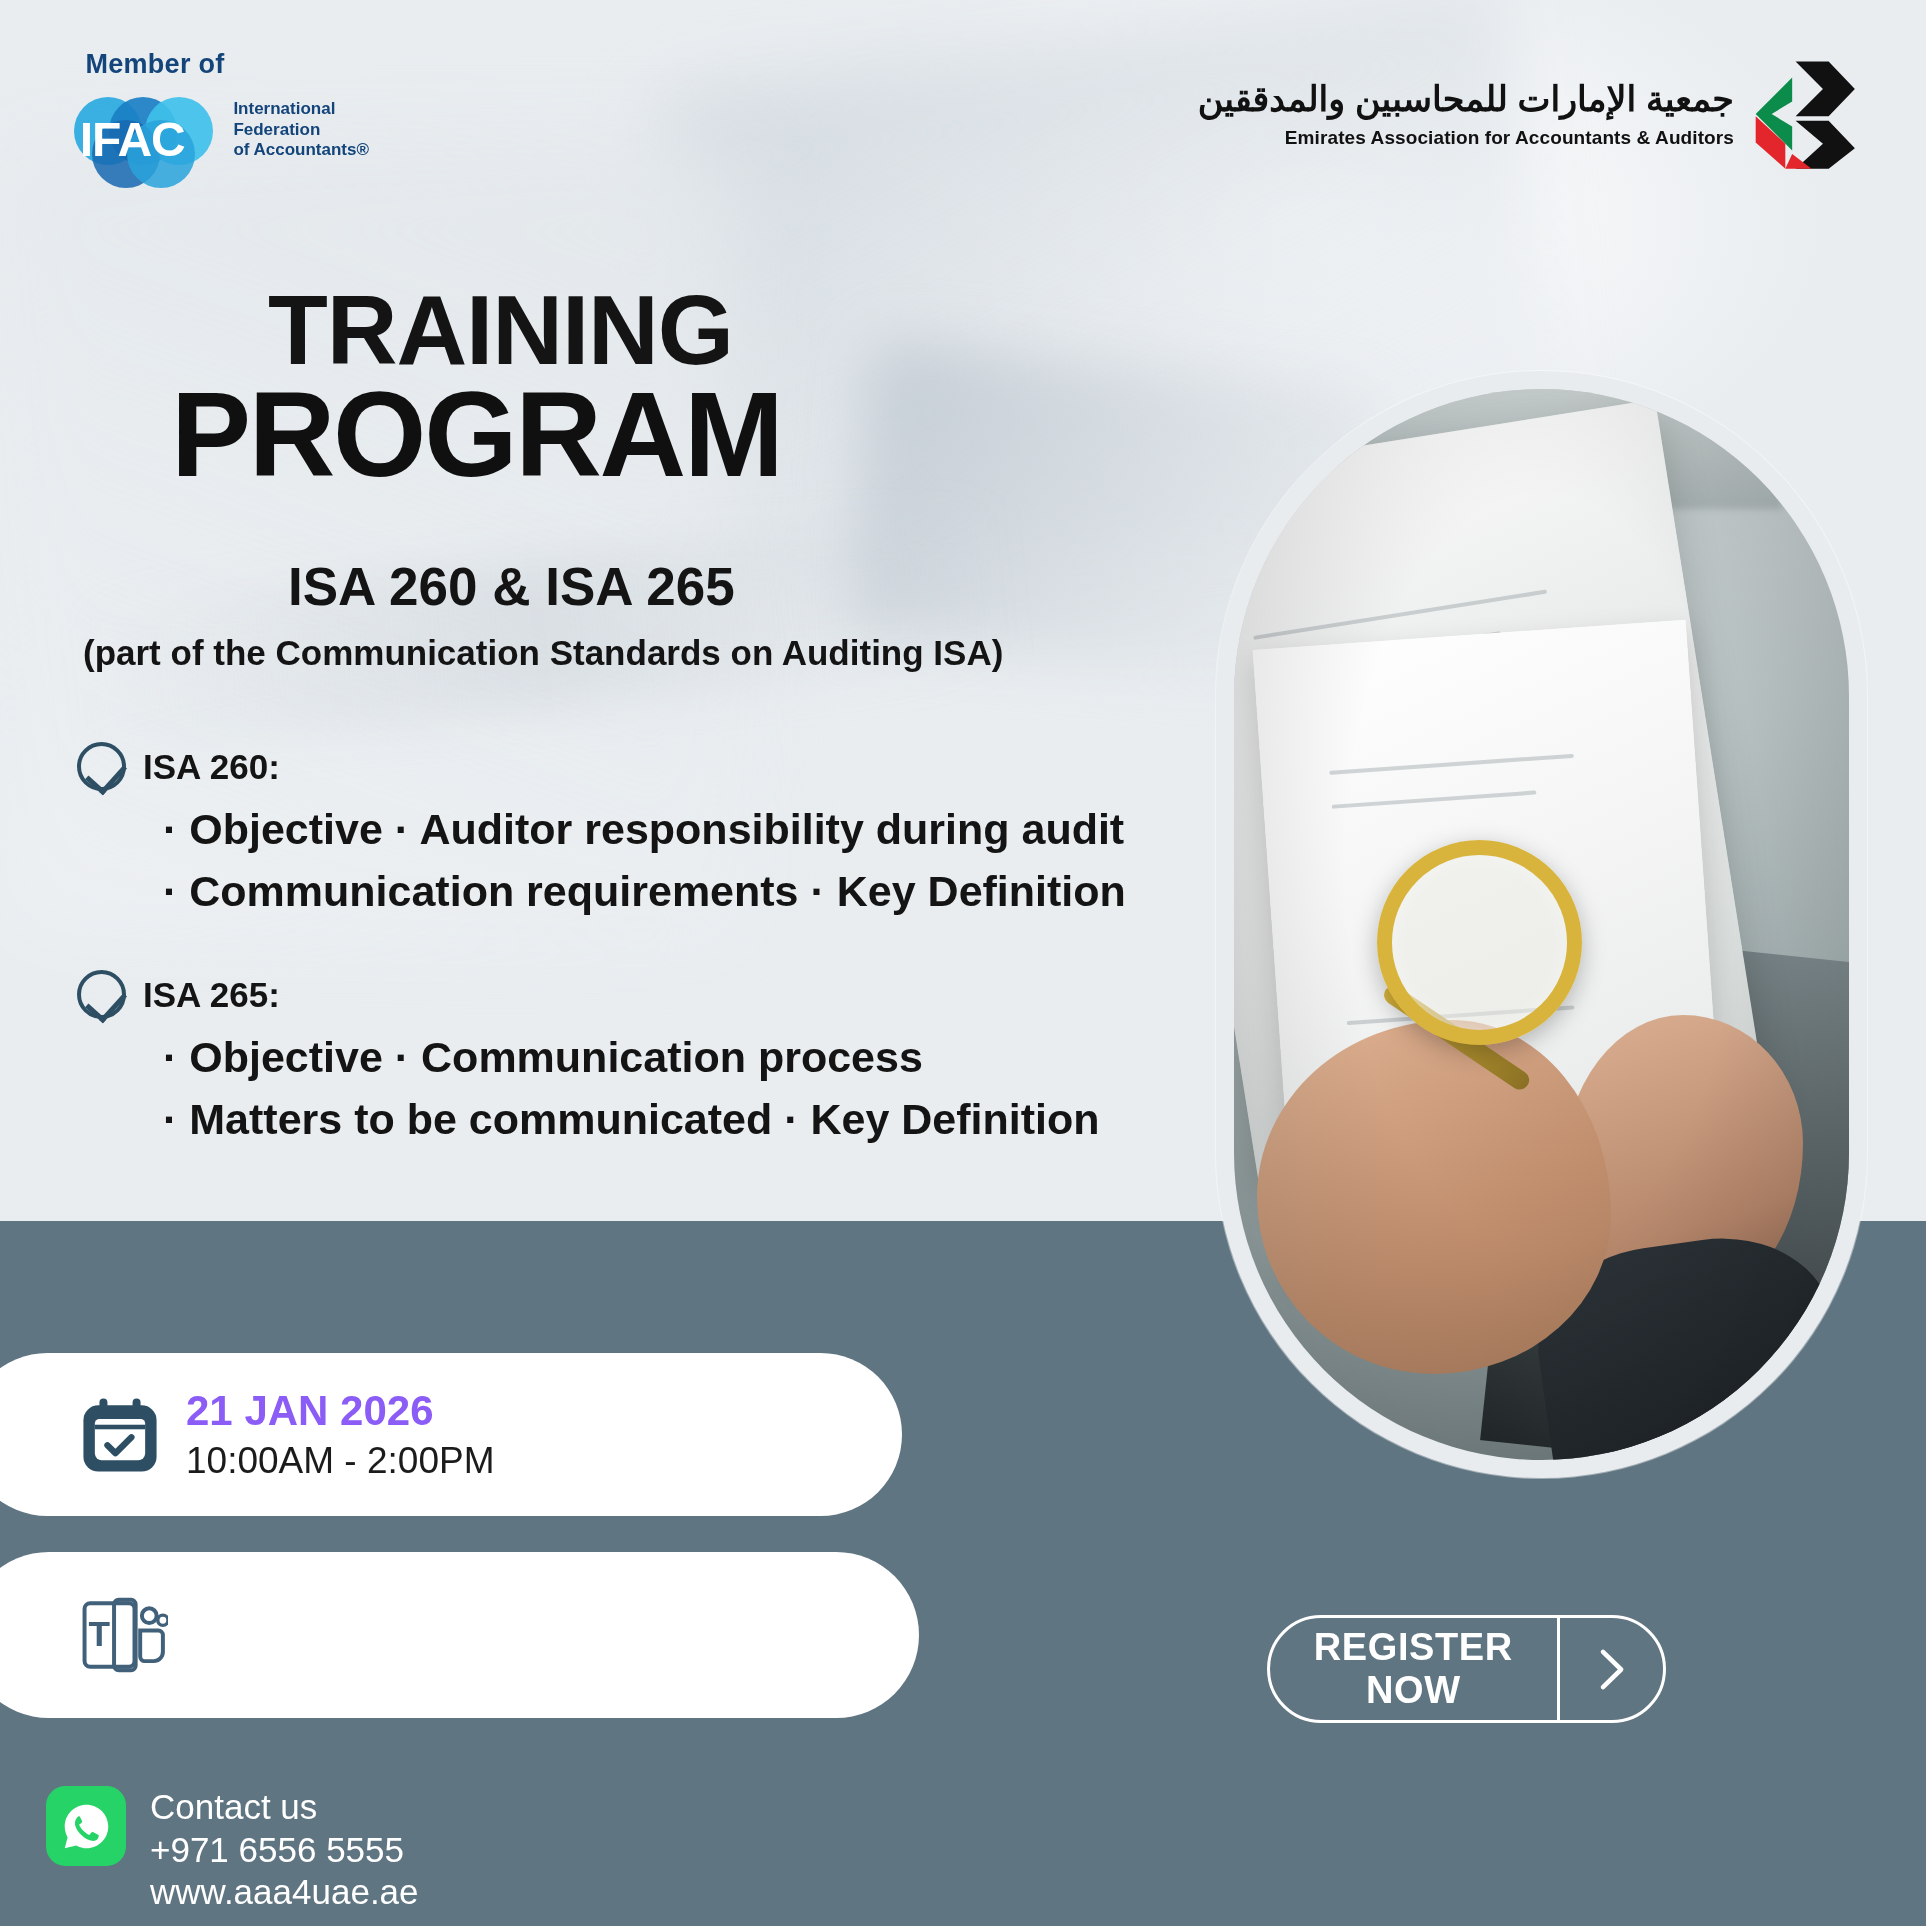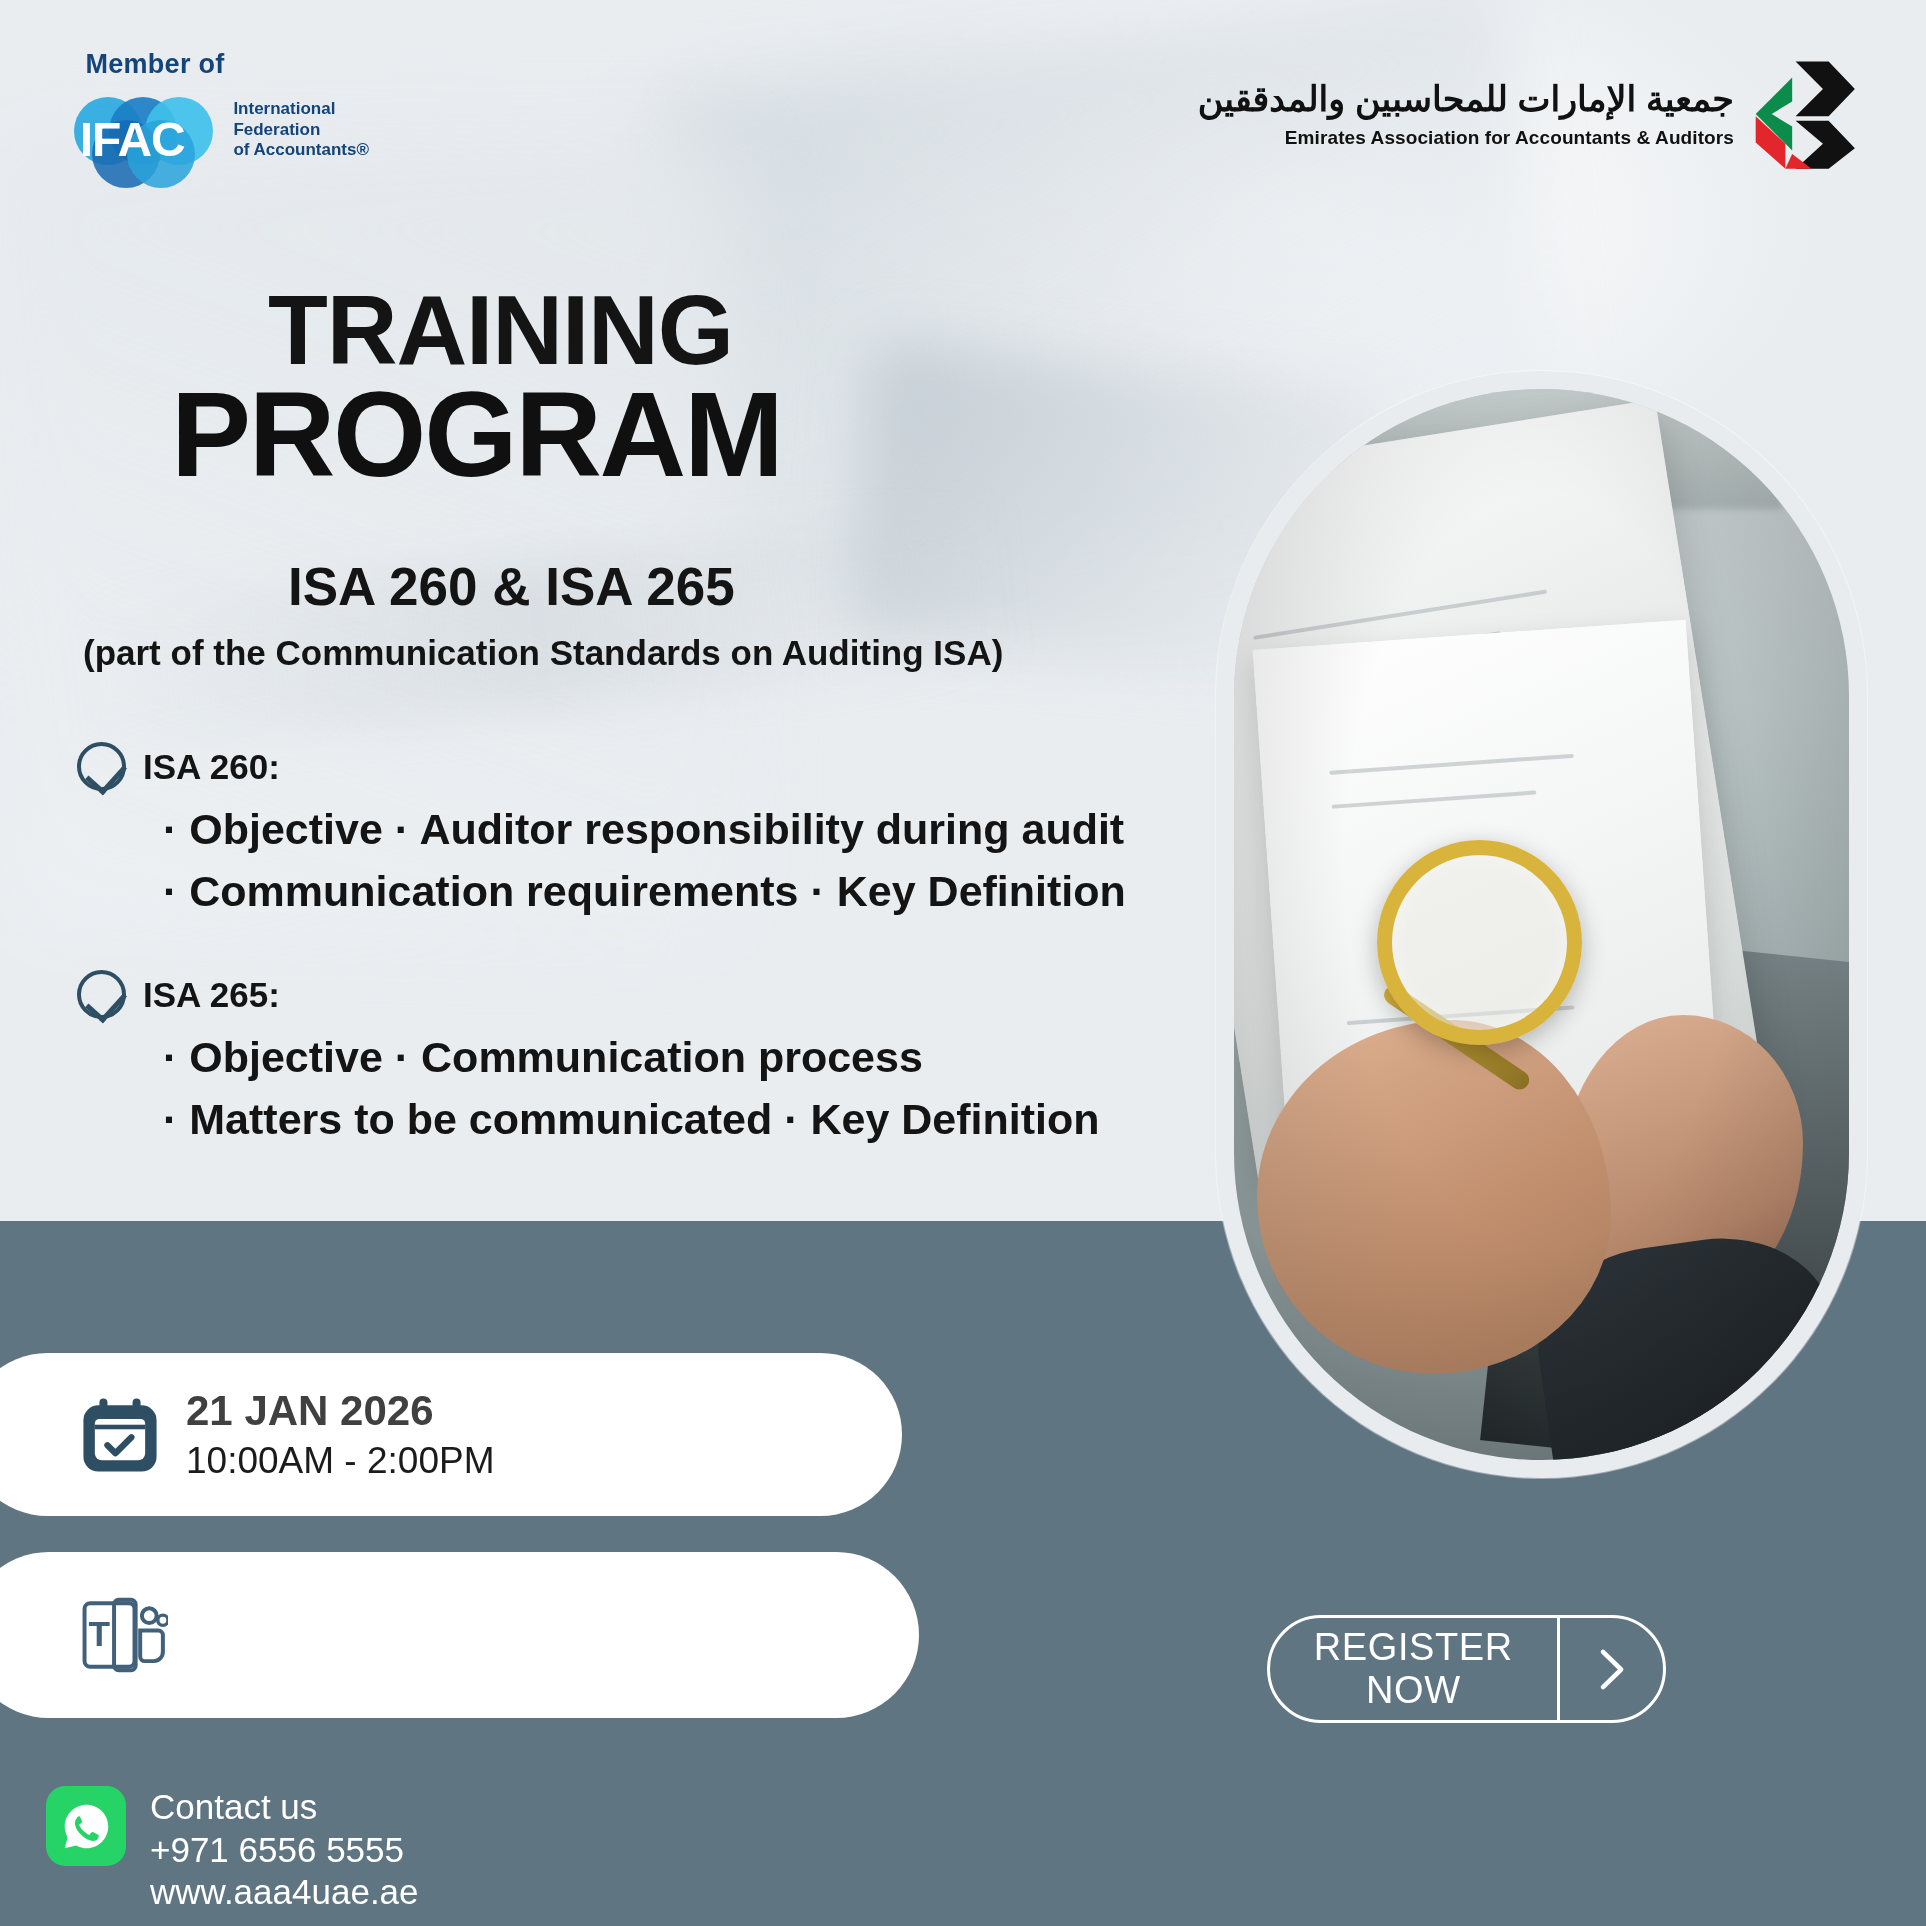--- a/index.html
+++ b/index.html
@@ -206,37 +206,37 @@
     background:#ffffff;
     border-radius:114px;
     display:flex; align-items:center;
   }
   .pill-date { top:1353px; width:936px; height:163px; padding-left:114px; }
   .pill-plat { top:1552px; width:953px; height:166px; padding-left:114px; }
 
   .cal-icon { width:80px; height:80px; flex:0 0 80px; position:relative; }
   .cal-icon svg { width:80px; height:80px; display:block; }
   .date-txt { margin-left:26px; }
-  .date-main { font-size:42px; font-weight:bold; color:#404040; letter-spacing:0px; }
+  .date-main { font-size:42px; font-weight:bold; color:#8b5cf6; letter-spacing:0px; }
   .date-time { font-size:37px; color:#1b1b1b; margin-top:4.6px; }
 
   .teams-icon { width:88px; height:80px; flex:0 0 88px; }
   .teams-icon svg { width:88px; height:80px; display:block; }
   .plat-txt { margin-left:34px; font-size:45px; font-weight:bold; color:#141414; }
 
   
   .register {
     position:absolute; left:1267px; top:1615px;
     width:399px; height:108px;
     border:3.4px solid #ffffff; border-radius:57px;
     display:flex; align-items:center;
   }
   .reg-label {
     flex:1; text-align:center;
-    font-size:38px; font-weight:normal; color:#ffffff; letter-spacing:0.6px;
+    font-size:38px; font-weight:bold; color:#ffffff; letter-spacing:0.6px;
   }
   .reg-div { width:3.4px; height:108px; background:#ffffff; }
   .reg-arrow { width:103px; display:flex; align-items:center; justify-content:center; }
   .reg-arrow svg { width:51px; height:51px; }
 
   
   .contact { position:absolute; left:46px; top:1786px; display:flex; align-items:flex-start; gap:24px; }
   .wa {
     width:80px; height:80px; border-radius:19.4px;
     background:#25d366; position:relative; flex:0 0 80px;

